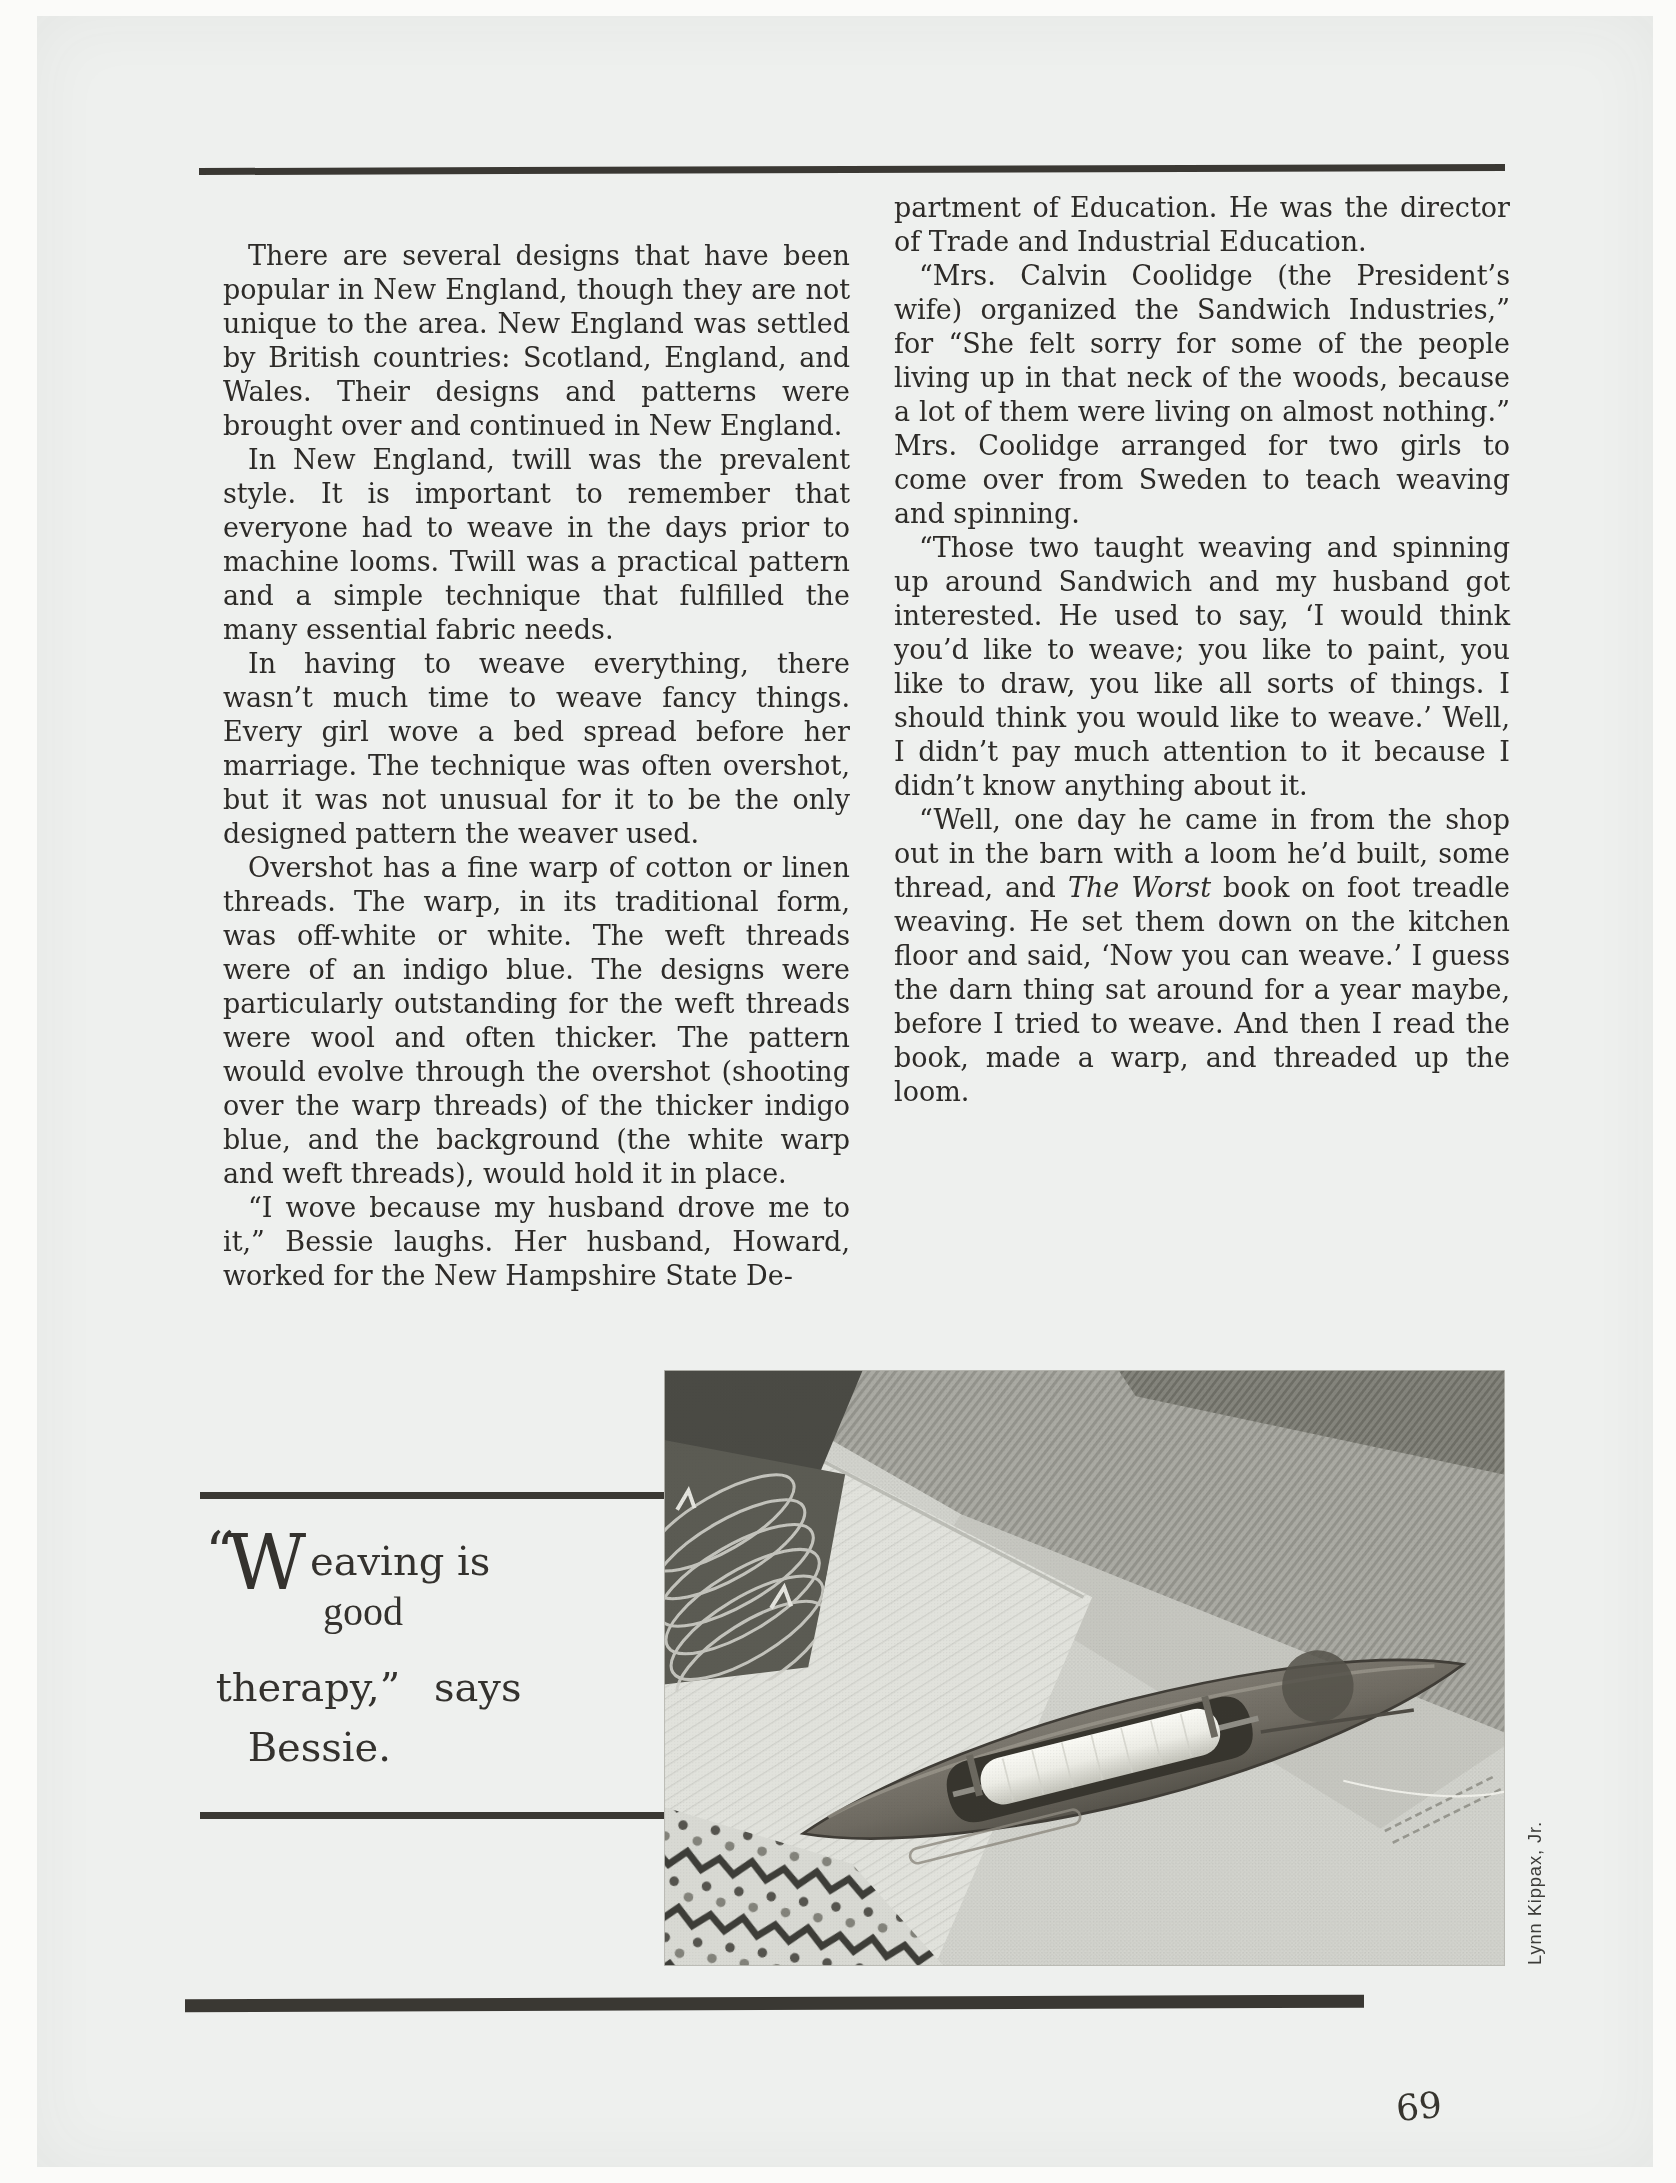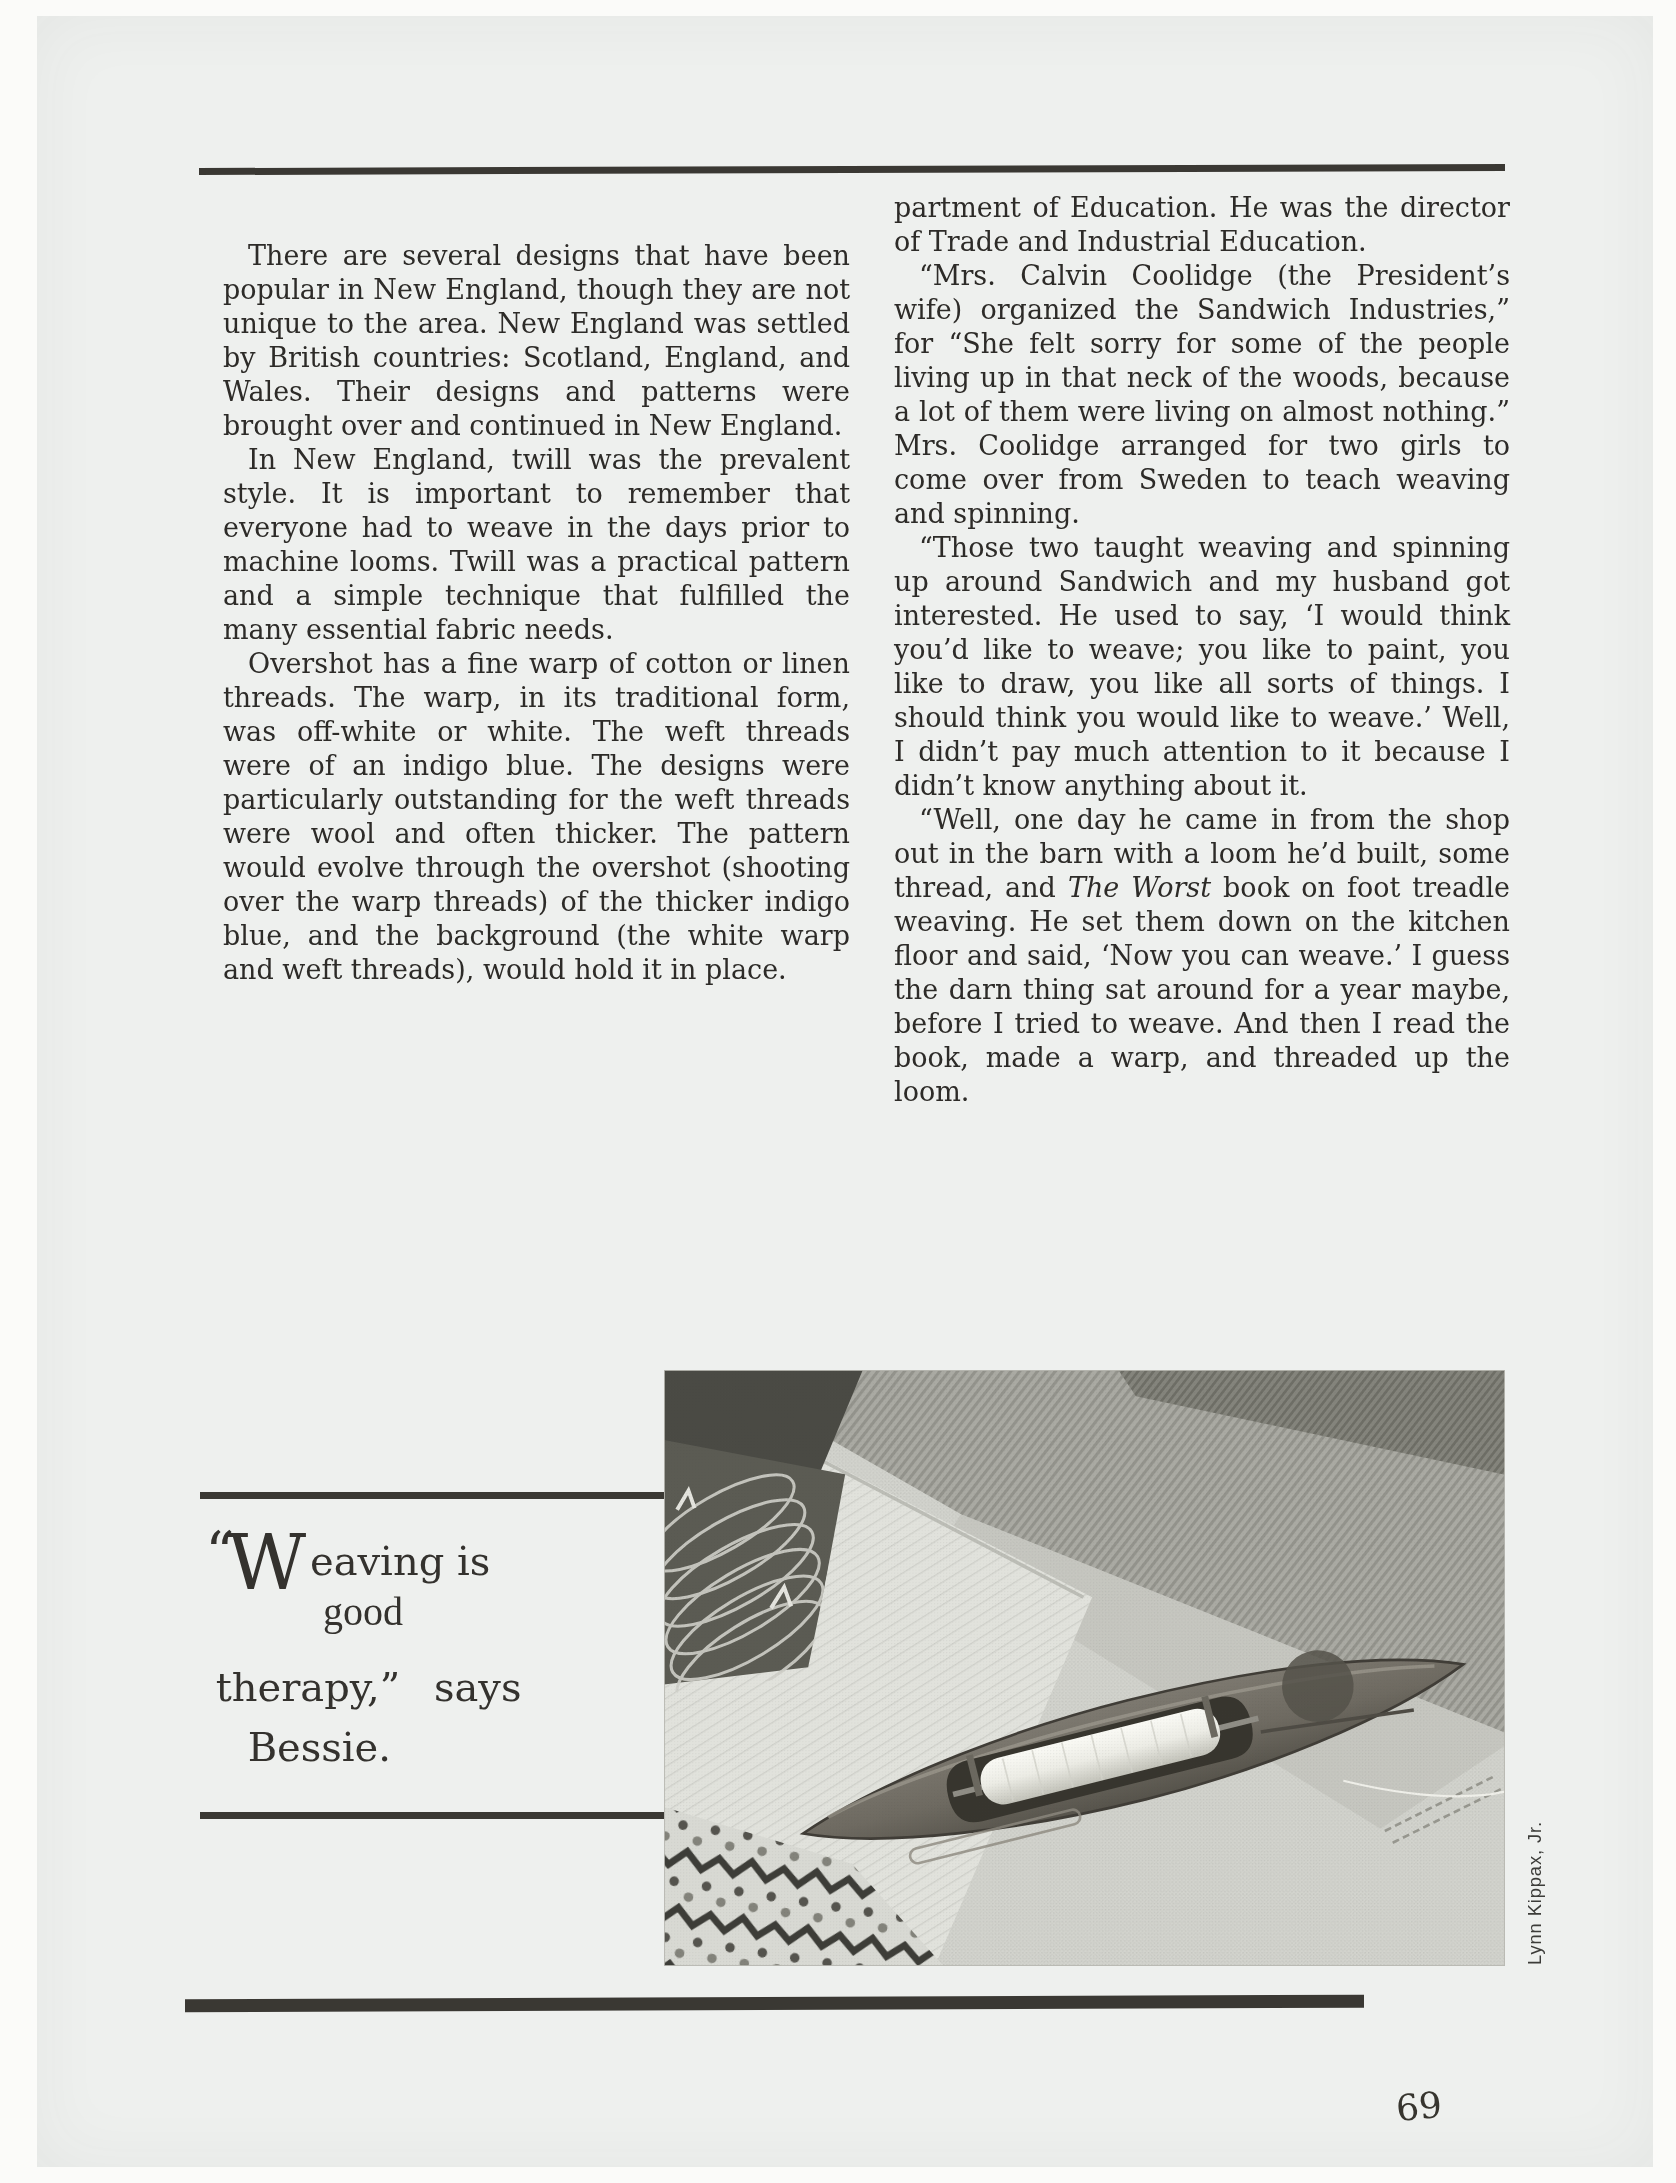--- a/index.html
+++ b/index.html
@@ -66,21 +66,23 @@
 </head>
 <body>
 
 <div class="paper"></div>
 
 <div class="rule rule-top"></div>
 
 <div class="col col-left">
   <p class="indent">There are several designs that have been popular in New England, though they are not unique to the area. New England was settled by British countries: Scotland, England, and Wales. Their designs and patterns were brought over and continued in New England.</p>
   <p class="indent">In New England, twill was the prevalent style. It is important to remember that everyone had to weave in the days prior to machine looms. Twill was a practical pattern and a simple technique that fulfilled the many essential fabric needs.</p>
+  <p class="indent">In having to weave everything, there wasn’t much time to weave fancy things. Every girl wove a bed spread before her marriage. The technique was often overshot, but it was not unusual for it to be the only designed pattern the weaver used.</p>
   <p class="indent">Overshot has a fine warp of cotton or linen threads. The warp, in its traditional form, was off-white or white. The weft threads were of an indigo blue. The designs were particularly outstanding for the weft threads were wool and often thicker. The pattern would evolve through the overshot (shooting over the warp threads) of the thicker indigo blue, and the background (the white warp and weft threads), would hold it in place.</p>
+  <p class="indent">“I wove because my husband drove me to it,” Bessie laughs. Her husband, Howard, worked for the New Hampshire State De-</p>
 </div>
 
 <div class="col col-right">
   <p>partment of Education. He was the director of Trade and Industrial Education.</p>
   <p class="indent">“Mrs. Calvin Coolidge (the President’s wife) organized the Sandwich Industries,” for “She felt sorry for some of the people living up in that neck of the woods, because a lot of them were living on almost nothing.” Mrs. Coolidge arranged for two girls to come over from Sweden to teach weaving and spinning.</p>
   <p class="indent">“Those two taught weaving and spinning up around Sandwich and my husband got interested. He used to say, ‘I would think you’d like to weave; you like to paint, you like to draw, you like all sorts of things. I should think you would like to weave.’ Well, I didn’t pay much attention to it because I didn’t know anything about it.</p>
   <p class="indent"><span>“Well, one day he came in from the shop out in the barn with a loom he’d built, some thread, and </span><i>The Worst</i><span> book on foot treadle weaving. He set them down on the kitchen floor and said, ‘Now you can weave.’ I guess the darn thing sat around for a year maybe, before I tried to weave. And then I read the book, made a warp, and threaded up the loom.</span></p>
 </div>
 
 <div class="pullquote">

